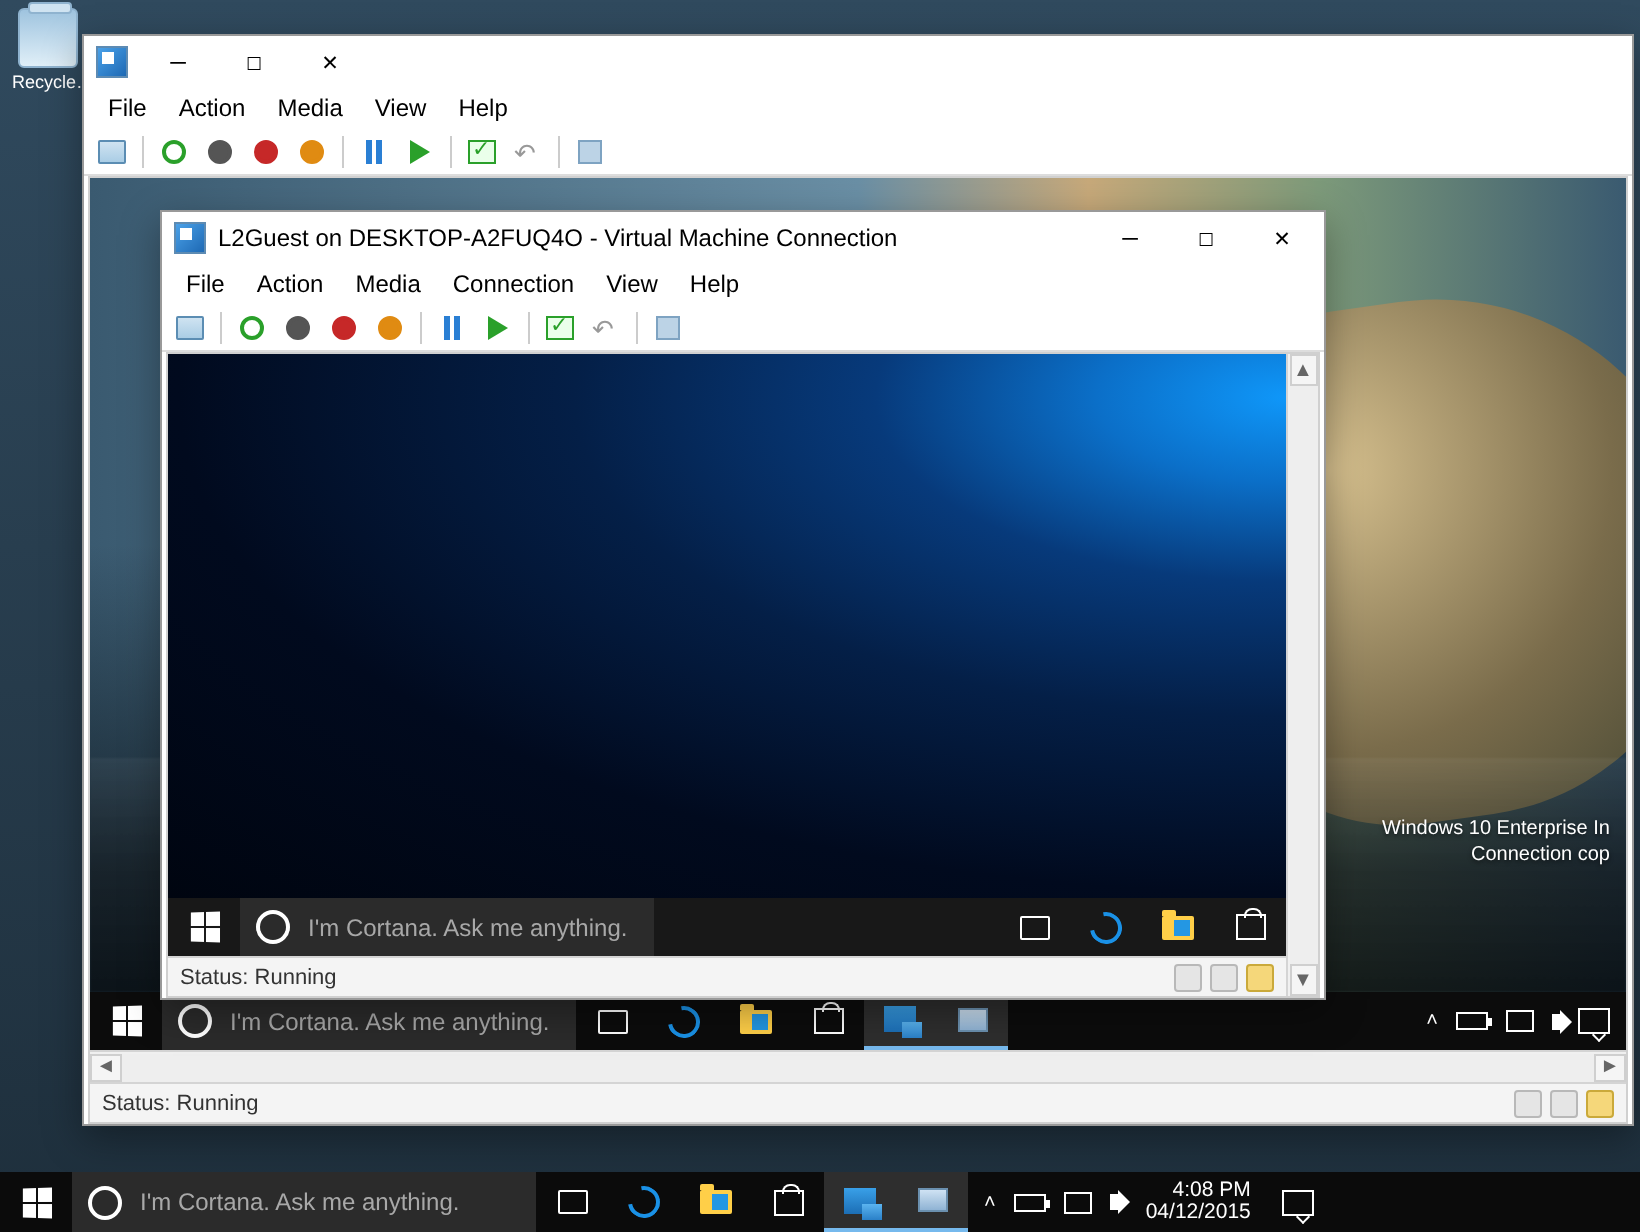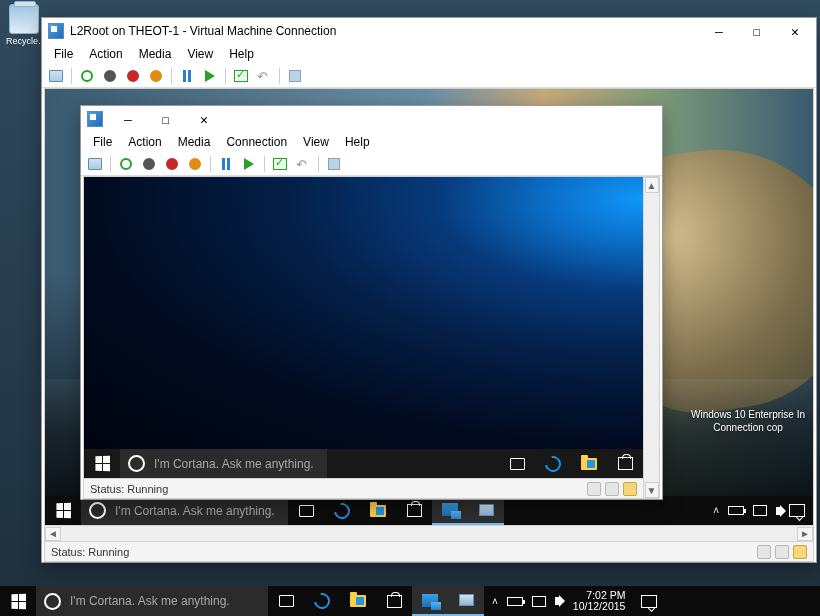--- a/index.html
+++ b/index.html
@@ -46,21 +46,21 @@
   .client { flex:1; display:flex; flex-direction:column; border:1px solid #d0d0d0; margin:0 2px; }
 
   
   .outer .client-body { flex:1; position:relative; overflow:hidden; }
   .wallpaper-mountain { position:absolute; inset:0; background:
      linear-gradient(180deg,rgba(40,60,75,0.0) 45%,rgba(10,18,24,0.7) 85%),
      linear-gradient(90deg,#3a5a70 0%,#6a8fa5 50%,#c7a97a 65%,#7d9a7a 80%,#3a5a70 100%);
   }
   .reflection{position:absolute;left:0;right:0;top:290px;bottom:0;background:linear-gradient(180deg,rgba(255,255,255,0.05),rgba(0,0,0,0.5));filter:blur(0.5px);}
   .mountain{position:absolute;right:-40px;top:60px;width:260px;height:260px;background:radial-gradient(circle at 30% 30%,#d6c08e,#7a6c4b 55%,#3f4230 100%);border-radius:40% 60% 55% 45%;transform:rotate(-8deg);} 
-  .watermark{position:absolute;right:8px;bottom:62px;font-size:10px;color:#fff;text-align:center;text-shadow:0 1px 2px rgba(0,0,0,0.6);line-height:1.3;}
+  .watermark{position:absolute;right:8px;bottom:62px;font-size:10px;color:#fff;text-align:right;text-shadow:0 1px 2px rgba(0,0,0,0.6);line-height:1.3;}
 
   
   .inner .client-body{ flex:1; position:relative; overflow:hidden; background:radial-gradient(ellipse at 100% 8%,#0f97f9 0%,#0b6fc8 12%,#073a7b 26%,#041f47 45%,#010a1e 70%,#000510 100%);} 
 
   
   .taskbar { height:29px; background:#111; display:flex; align-items:center; color:#fff; }
   .taskbar.inner-tb{background:#181818;}
   .taskbar.outer-tb{background:#0c0c0c;}
   .start-btn{ width:36px; height:100%; display:flex; align-items:center; justify-content:center;}
   .win-logo{ width:15px;height:15px;display:grid;grid-template-columns:1fr 1fr;grid-template-rows:1fr 1fr;gap:1px;transform:perspective(60px) rotateY(-14deg);} 
@@ -115,21 +115,20 @@
 <div class="host-desktop">
 
   <div class="recycle-bin">
     <div class="ico"></div>
     <div>Recycle…</div>
   </div>
 
   <div class="vm-window outer">
     <div class="titlebar">
       <div class="appicon"></div>
-      <div class="title-text">L2Root on THEOT-1 - Virtual Machine Connection</div>
       <div class="win-controls">
         <div>—</div>
         <div>☐</div>
         <div class="win-close">✕</div>
       </div>
     </div>
     <div class="menubar">
       <span>File</span>
       <span>Action</span>
       <span>Media</span>
@@ -240,20 +239,21 @@
           <div class="sico"></div>
           <div class="sico lock"></div>
         </div>
       </div>
     </div>
   </div>
 
   <div class="vm-window inner">
     <div class="titlebar">
       <div class="appicon"></div>
+      <div class="title-text">L2Guest on DESKTOP-A2FUQ4O - Virtual Machine Connection</div>
       <div class="win-controls">
         <div>—</div>
         <div>☐</div>
         <div class="win-close">✕</div>
       </div>
     </div>
     <div class="menubar">
       <span>File</span>
       <span>Action</span>
       <span>Media</span>
@@ -380,21 +380,21 @@
         <div class="vmicon"></div>
       </div>
     <div class="spacer"></div>
     <div class="systray">
       <span class="caret">˄</span>
       <div class="battery"></div>
       <div class="net"></div>
       <div class="speaker"></div>
     </div>
     <div class="clock">
-      <div>7:02 PM</div>
-      <div>10/12/2015</div>
+      <div>4:08 PM</div>
+      <div>04/12/2015</div>
     </div>
     <div class="tb-icon">
         <div class="action-center"></div>
       </div>
   </div>
 
 </div>
 
 </body></html>

